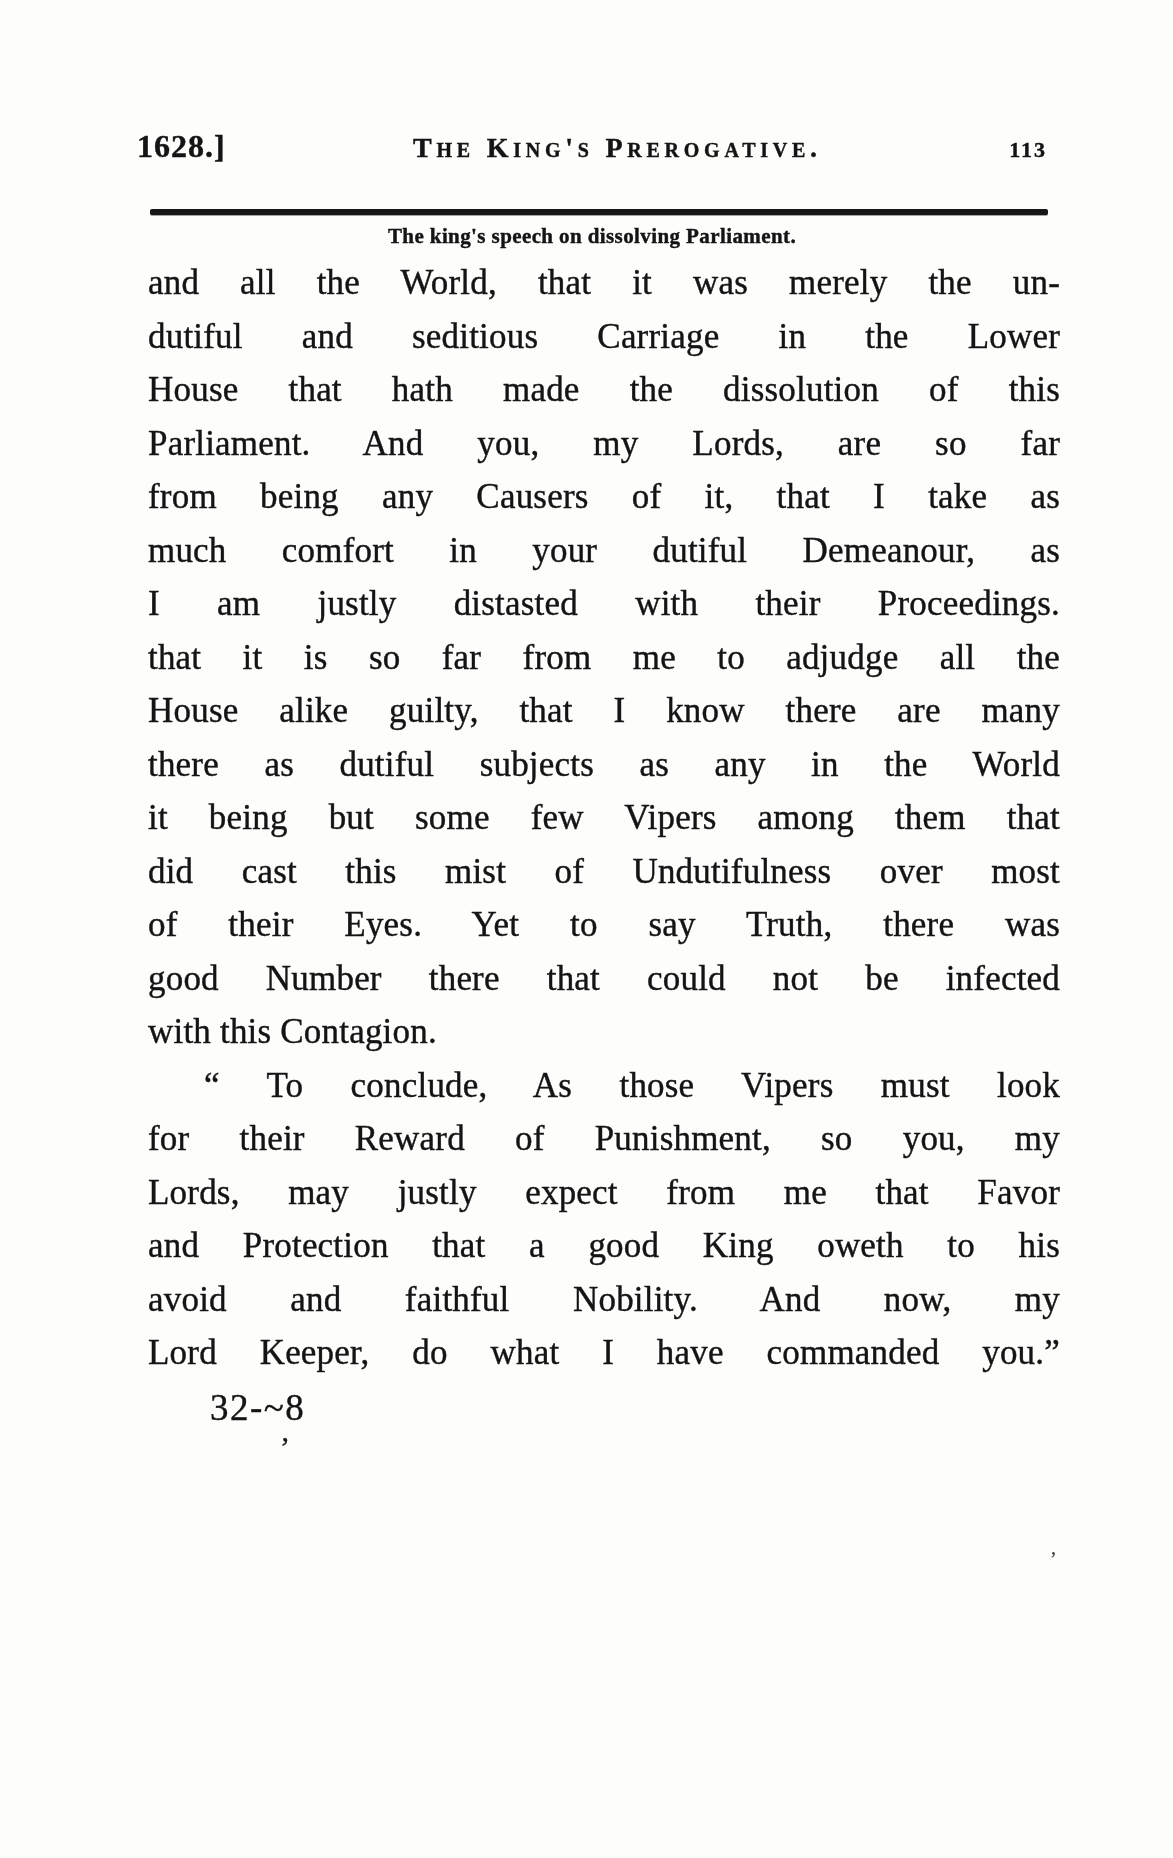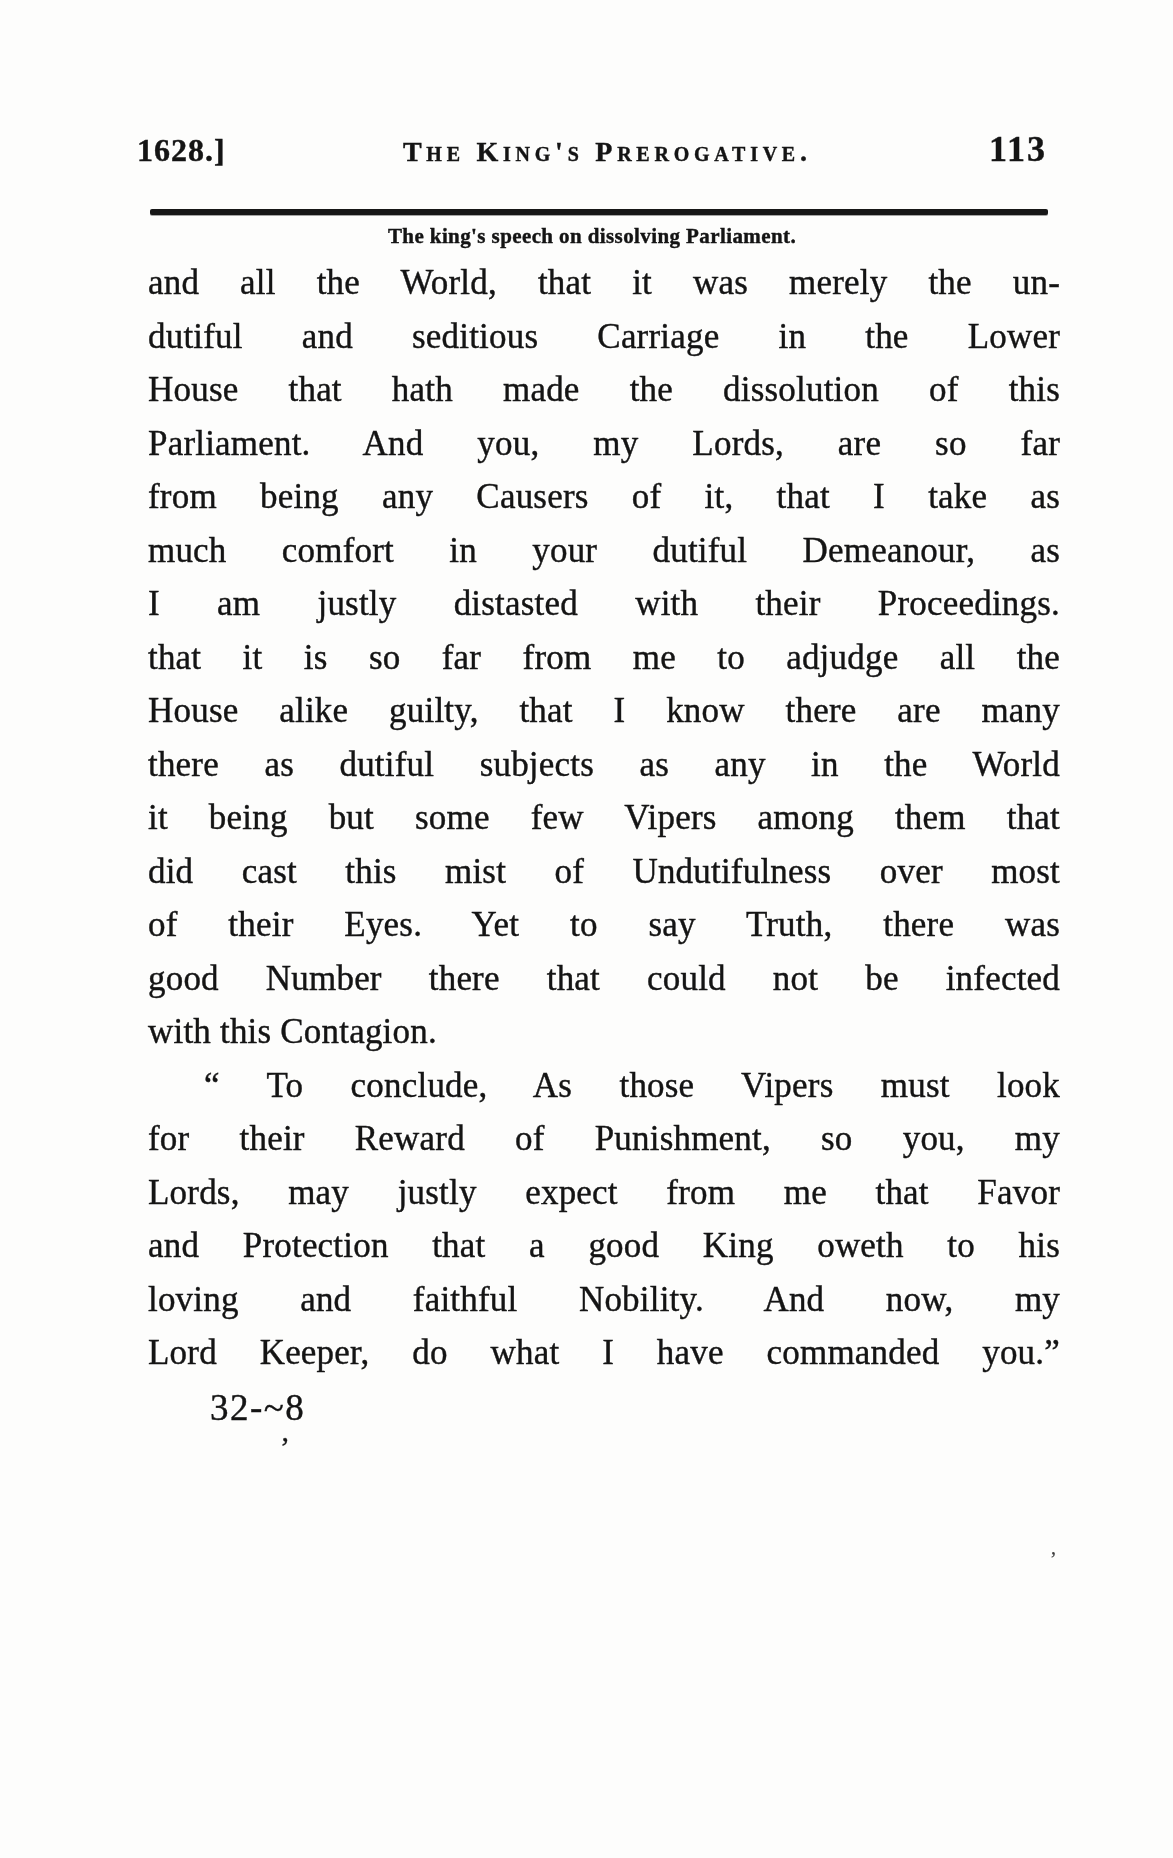--- a/index.html
+++ b/index.html
@@ -19,21 +19,21 @@
     position:absolute; top:128px; left:137px; width:910px;
     display:flex; justify-content:space-between; align-items:baseline;
   }
   .head-date { font-size:32px; font-weight:bold; letter-spacing:1px; }
   .head-title {
     font-size:28px; font-weight:bold;
     font-variant:small-caps;
     letter-spacing:0.17em;
     white-space:nowrap;
   }
-  .head-page { font-size:36px; font-weight:bold; letter-spacing:2px; }
+  .head-page { font-size:22px; font-weight:bold; letter-spacing:2px; }
 
   
   .rule {
     position:absolute; top:209px; left:150px; width:898px; height:6px;
     background:#171717; border-radius:2px;
     box-shadow:0 1px 0 rgba(0,0,0,0.35);
   }
 
   
   .caption {
@@ -93,21 +93,21 @@
       <div class="jline">of their Eyes.  Yet to say Truth, there was</div>
       <div class="jline">good Number there that could not be infected</div>
       <div class="jline last">with this Contagion.</div>
     </div>
 
     <div class="para">
       <div class="jline indent">“ To conclude, As those Vipers must look</div>
       <div class="jline">for their Reward of Punishment, so you, my</div>
       <div class="jline">Lords, may justly expect from me that Favor</div>
       <div class="jline">and Protection that a good King oweth to his</div>
-      <div class="jline">loving and faithful Nobility.  And now, my</div>
+      <div class="jline">avoid and faithful Nobility.  And now, my</div>
       <div class="jline">Lord Keeper, do what I have commanded you.”</div>
     </div>
 
 
     <div class="sig">32-~8</div>
 
   </main>
 
   <span class="stray-a">’</span>
   <span class="stray-b">’</span>

